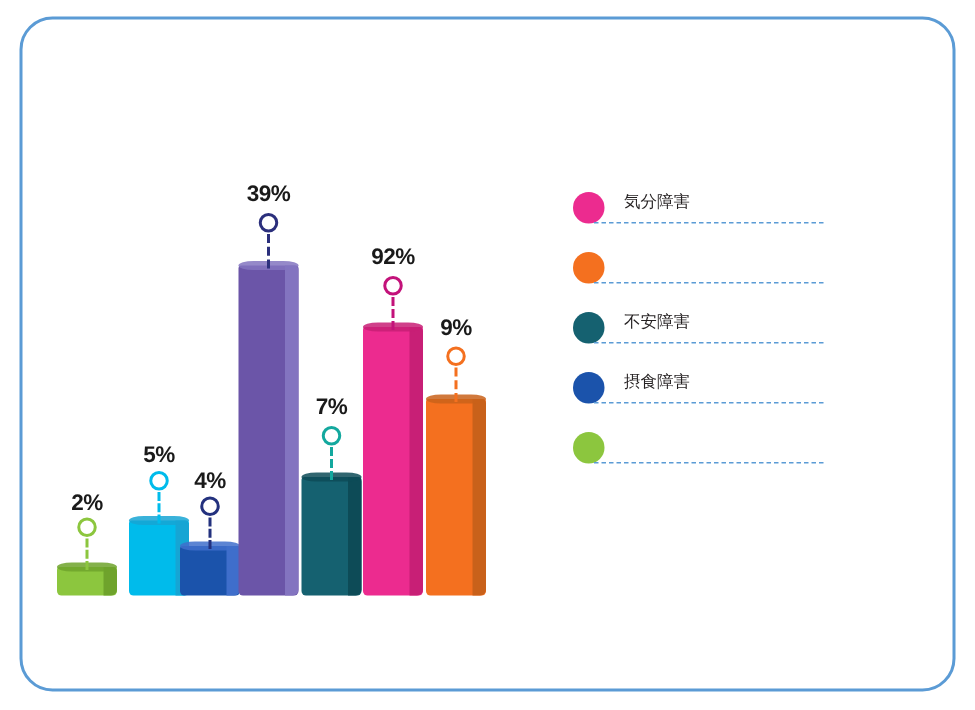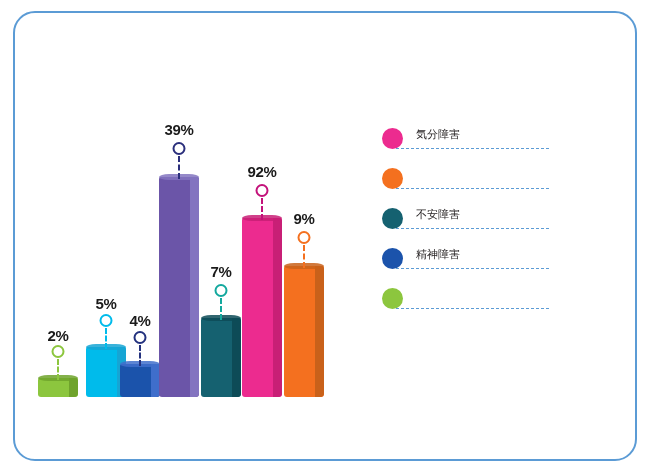--- a/index.html
+++ b/index.html
@@ -162,20 +162,20 @@
       <span class="ldot" style="background: rgb(244, 112, 31);"></span>
       <span class="lline"></span>
     </div>
     <div class="lrow">
       <span class="ldot" style="background: rgb(21, 97, 112);"></span>
       <span class="ltext">不安障害</span>
       <span class="lline"></span>
     </div>
     <div class="lrow">
       <span class="ldot" style="background: rgb(27, 83, 171);"></span>
-      <span class="ltext">精神障害</span>
+      <span class="ltext">摂食障害</span>
       <span class="lline"></span>
     </div>
     <div class="lrow">
       <span class="ldot" style="background: rgb(140, 198, 62);"></span>
       <span class="lline"></span>
     </div>
   </div>
 
 </body></html>

